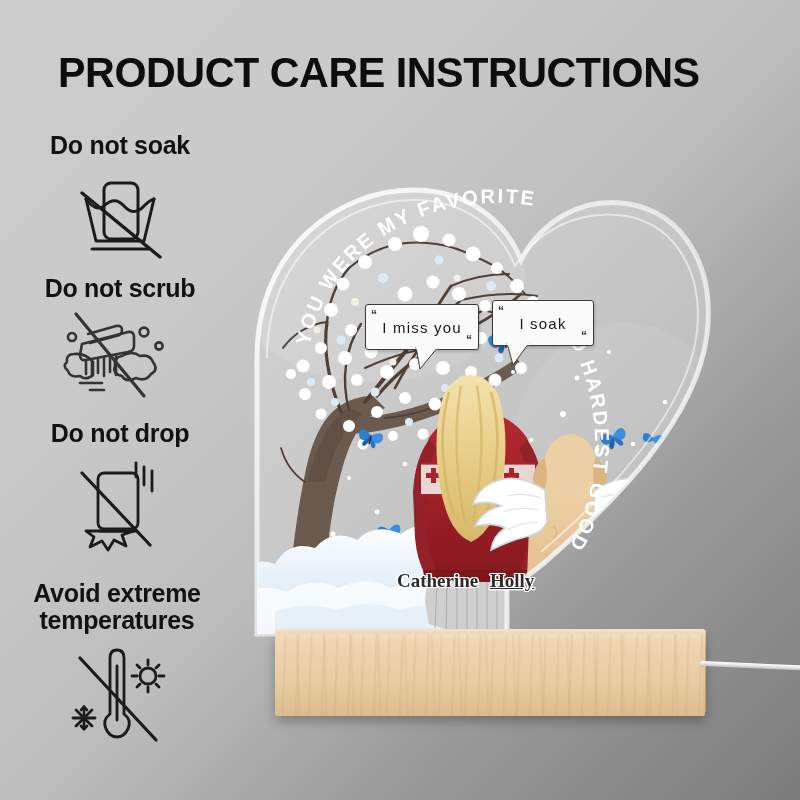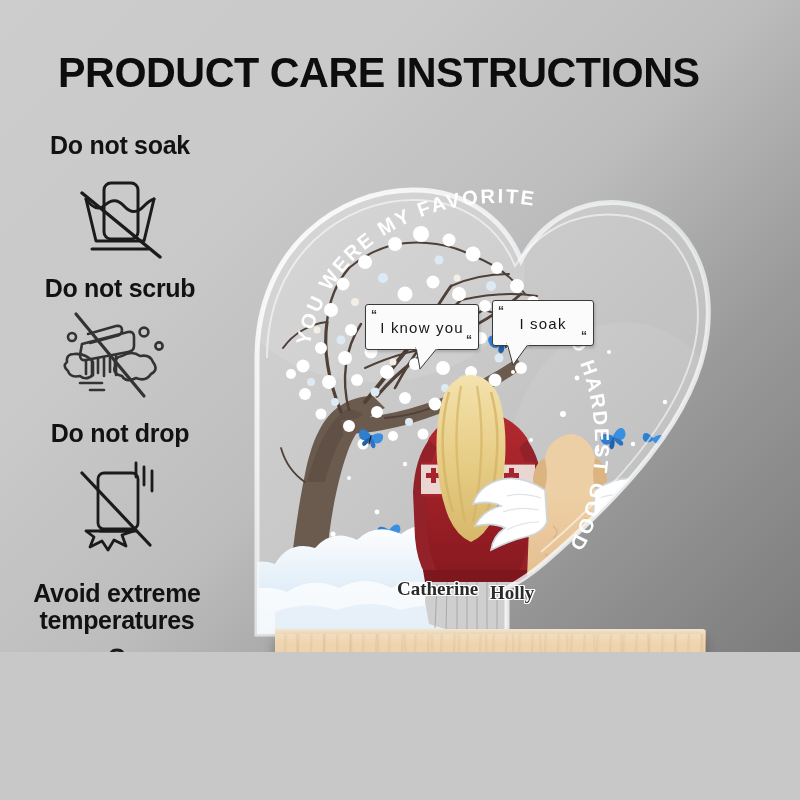--- a/index.html
+++ b/index.html
@@ -2,21 +2,21 @@
 <html><head>
 <meta charset="utf-8">
 <style>
   html,body{margin:0;padding:0;}
   body{
     width:800px;height:800px;overflow:hidden;
     font-family:"Liberation Sans", sans-serif;
     background:#c8c8c8;
   }
   #stage{
-    position:relative;width:800px;height:652px;overflow:hidden;
+    position:relative;width:800px;height:800px;overflow:hidden;
     background:
       linear-gradient(135deg,#cdcdcd 0%,#c9c9c9 30%,#bdbdbd 52%,#9a9a9a 74%,#7c7c7c 100%);
   }
 
   
   .title{
     position:absolute;left:58px;top:48px;
     font-size:43px;font-weight:700;letter-spacing:-0.5px;
     color:#0d0d0d;white-space:nowrap;
     transform:scaleX(0.96);transform-origin:left center;
@@ -616,40 +616,40 @@
           <textPath href="#arcTop" startOffset="2%" id="tp-top">YOU WERE MY FAVORITE HELLO</textPath>
         </text>
         <text class="curve-text">
           <textPath href="#arcRight" startOffset="4%" id="tp-bottom">AND HARDEST GOODBYE</textPath>
         </text>
       </svg>
     </div>
 
     <div class="bubble" style="left:120px;top:122px;width:112px;height:44px;">
       <span class="q q-tl">“</span>
-      <span class="bubble-txt">I know you</span>
+      <span class="bubble-txt">I miss you</span>
       <span class="q q-br">“</span>
       <svg width="26" height="24" style="position:absolute;left:48px;top:42px;">
         <path d="M2 0 L24 0 L6 22 Z" fill="#fbfbfb" stroke="#3a3a3a" stroke-width="1"></path>
         <line x1="2" y1="1" x2="24" y2="1" stroke="#fbfbfb" stroke-width="2.4"></line>
       </svg>
     </div>
 
     <div class="bubble" style="left:247px;top:118px;width:100px;height:44px;">
       <span class="q q-tl">“</span>
       <span class="bubble-txt">I soak</span>
       <span class="q q-br">“</span>
       <svg width="26" height="24" style="position:absolute;left:12px;top:42px;">
         <path d="M2 0 L24 0 L8 22 Z" fill="#fbfbfb" stroke="#3a3a3a" stroke-width="1"></path>
         <line x1="2" y1="1" x2="24" y2="1" stroke="#fbfbfb" stroke-width="2.4"></line>
       </svg>
     </div>
 
-    <div class="pname" style="left:152px;top:396px;">Catherine</div>
-    <div class="pname" style="left:245px;top:400px;">Holly</div>
+    <div class="pname" style="left:152px;top:388px;">Catherine</div>
+    <div class="pname" style="left:245px;top:388px;text-decoration:underline;">Holly</div>
 
     <div class="slot"></div>
     <div class="wood-right"></div>
     <div class="wood-top"></div>
     <div class="wood">
       <div class="wood-grain"></div>
     </div>
     <div class="cable"></div>
 
   </div>

